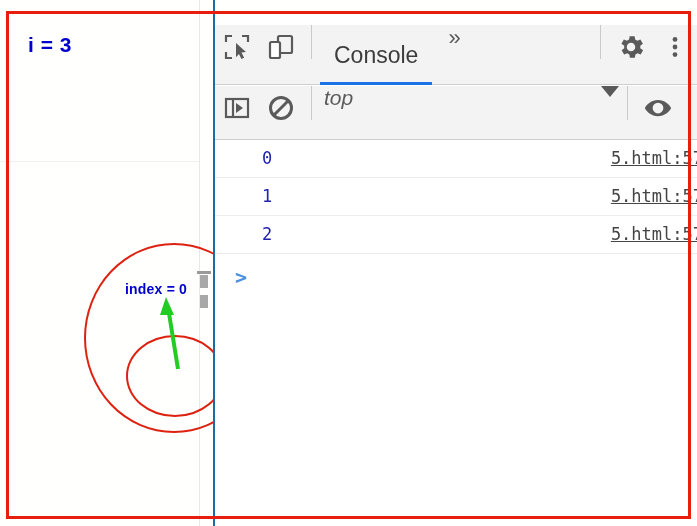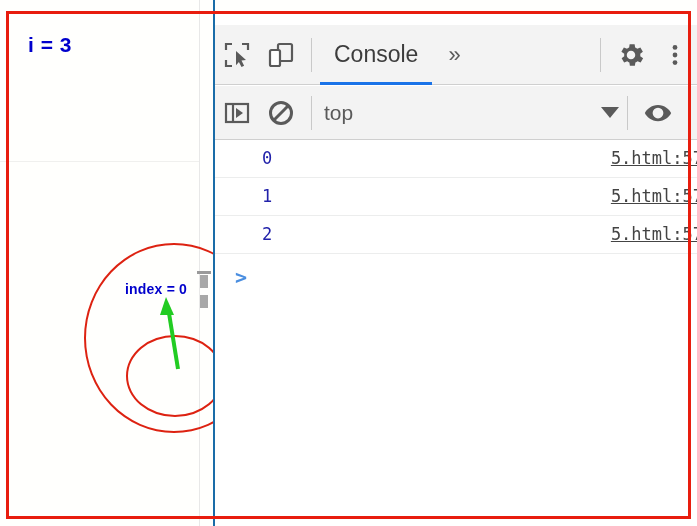--- a/index.html
+++ b/index.html
@@ -75,42 +75,42 @@
     position: absolute; left: 213px; top: 0; width: 2px; height: 526px;
     background: #1a6ca8;
   }
   .dt-gap {
     position: absolute; left: 215px; top: 11px; width: 482px; height: 14px;
     background: #ffffff;
   }
   .toolbar {
     position: absolute; left: 0; width: 482px;
     background: #f3f3f3; border-bottom: 1px solid #cfcfcf;
-    display: flex; align-items: center;
+    display: flex; 
   }
   #toolbar-main { top: 14px; height: 60px; }
   #toolbar-filter { top: 75px; height: 54px; background:#f3f3f3; }
 
   .tb-btn {
     display: flex; align-items: center; justify-content: center;
     width: 44px; height: 44px; flex: none; cursor: default;
   }
   .tb-sep { width: 1px; height: 34px; background: #c9c9c9; flex: none; margin: 0 8px; }
   .tab {
     position: relative; height: 60px; display: flex; align-items: center;
     padding: 0 14px; font-size: 23px; color: #3c3c3c; flex: none;
   }
   .tab-underline {
     position: absolute; left: 0; bottom: 0; width: 100%; height: 3px;
     background: #1a73e8;
   }
   .chev-more { font-size: 22px; color: #5a5a5a; padding: 0 16px; flex: none; }
   .spacer { flex: 1 1 auto; }
   .ctx-select {
-    font-size: 21px; color: #5a5a5a; padding-left: 4px; flex: none;
+    font-size: 21px; color: #5a5a5a; padding-left: 4px; flex: none; font-style: italic;
   }
   .caret-down {
     width: 0; height: 0; flex: none;
     border-left: 9px solid transparent; border-right: 9px solid transparent;
     border-top: 11px solid #5a5a5a;
   }
 
   
   #console-rows { position: absolute; left: 0; top: 129px; width: 482px; }
   .c-row {

